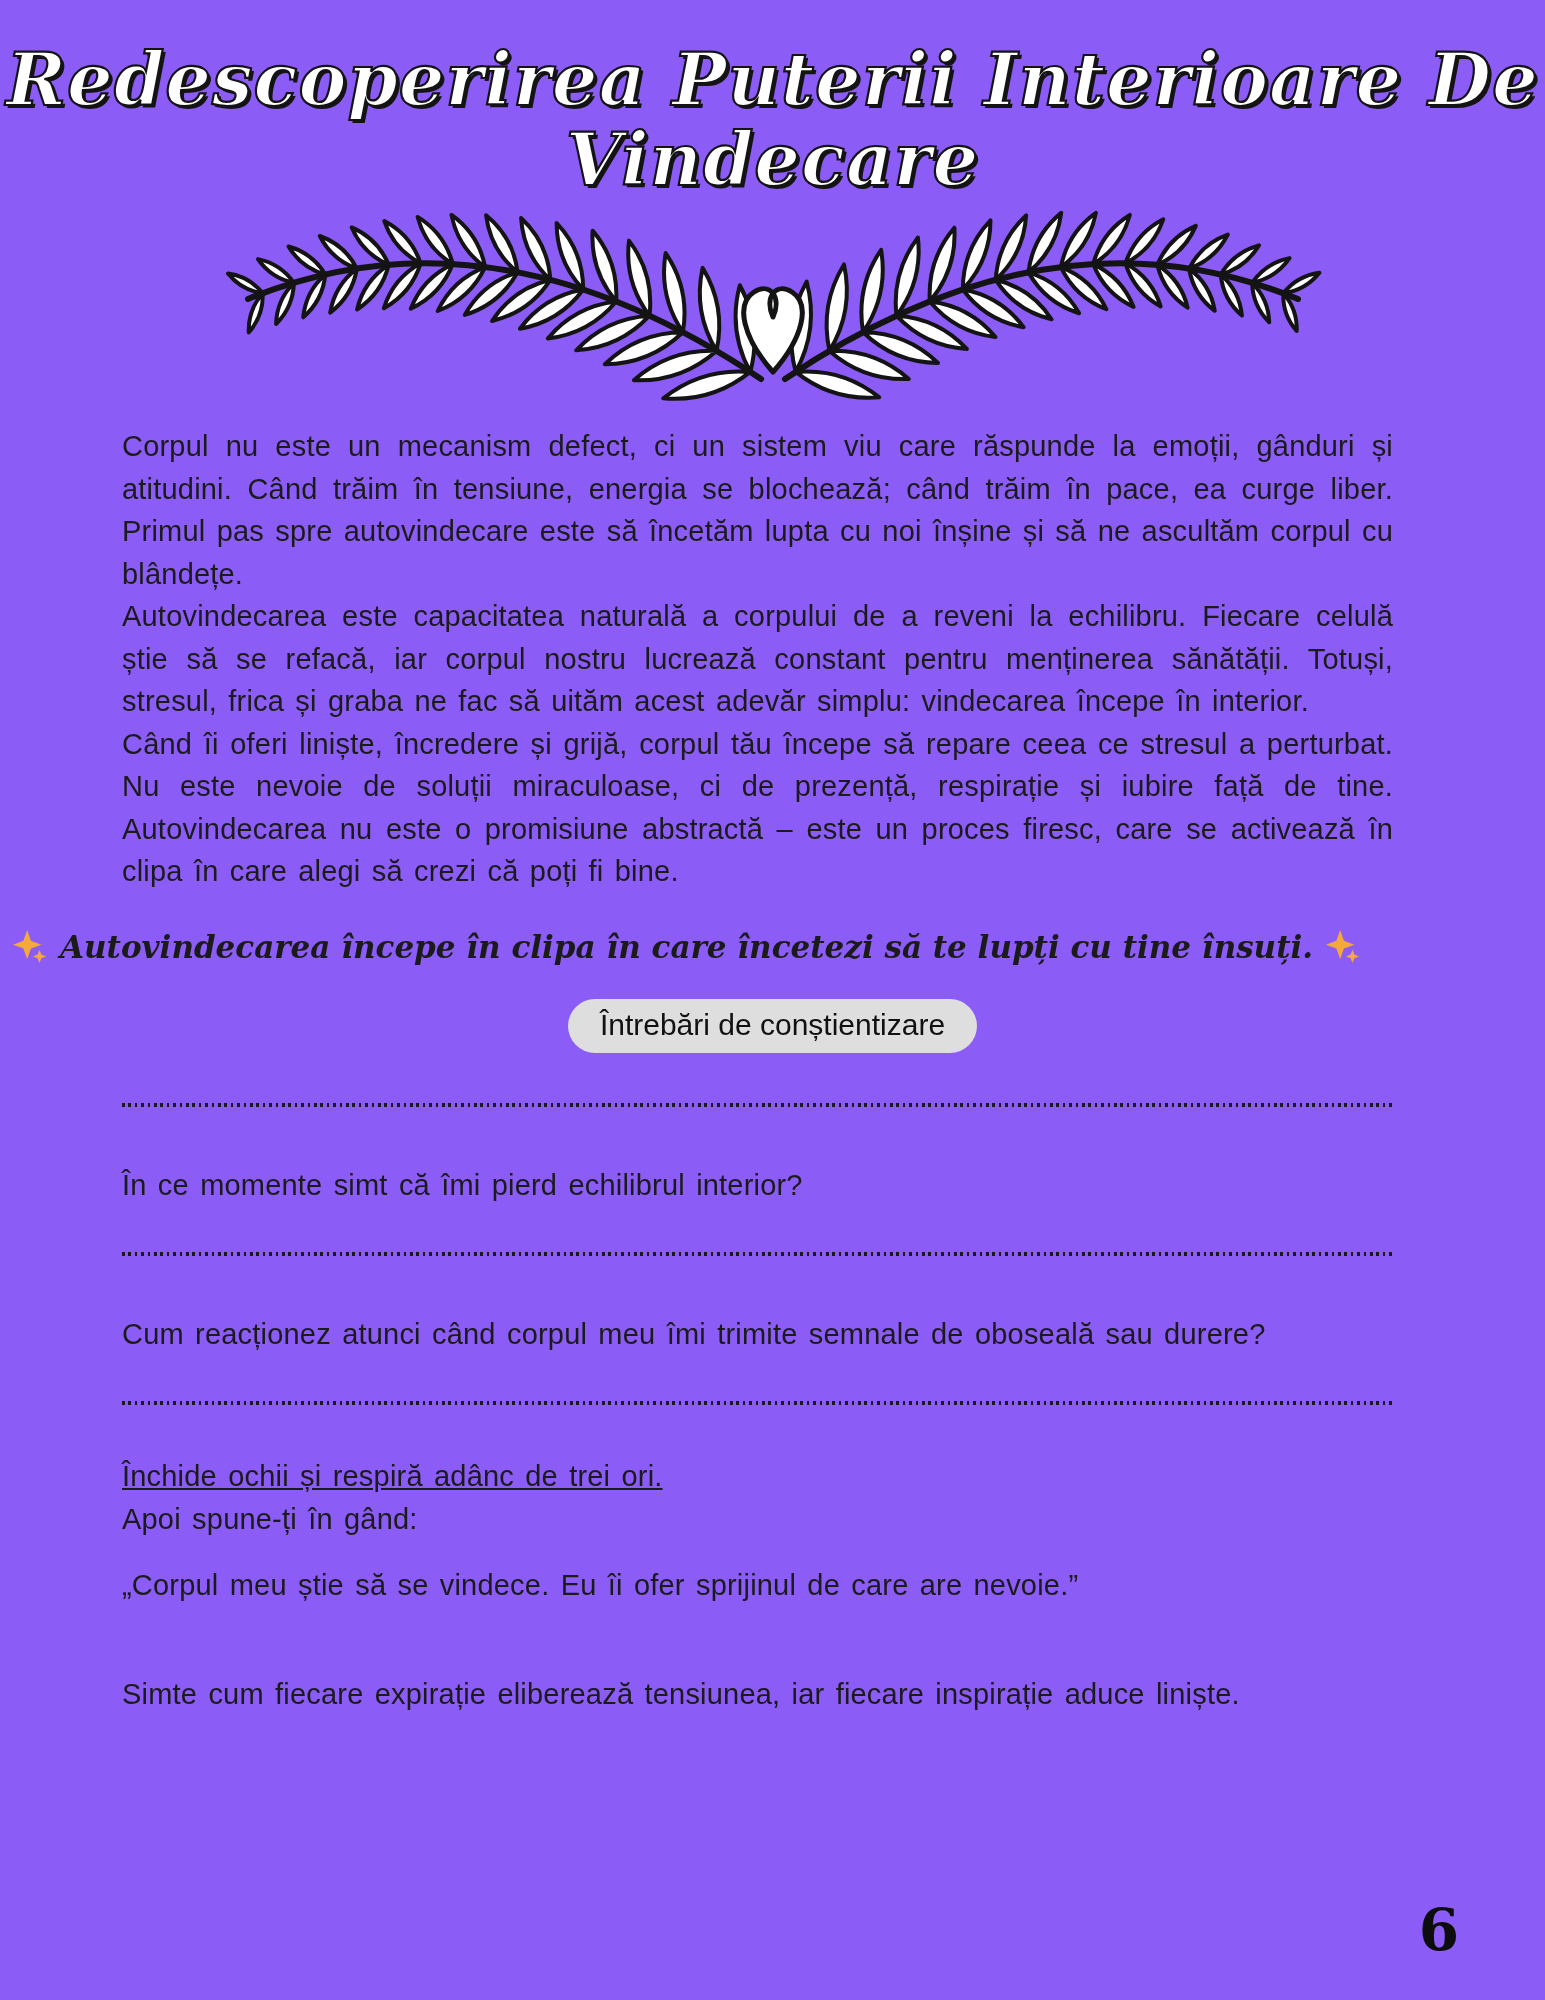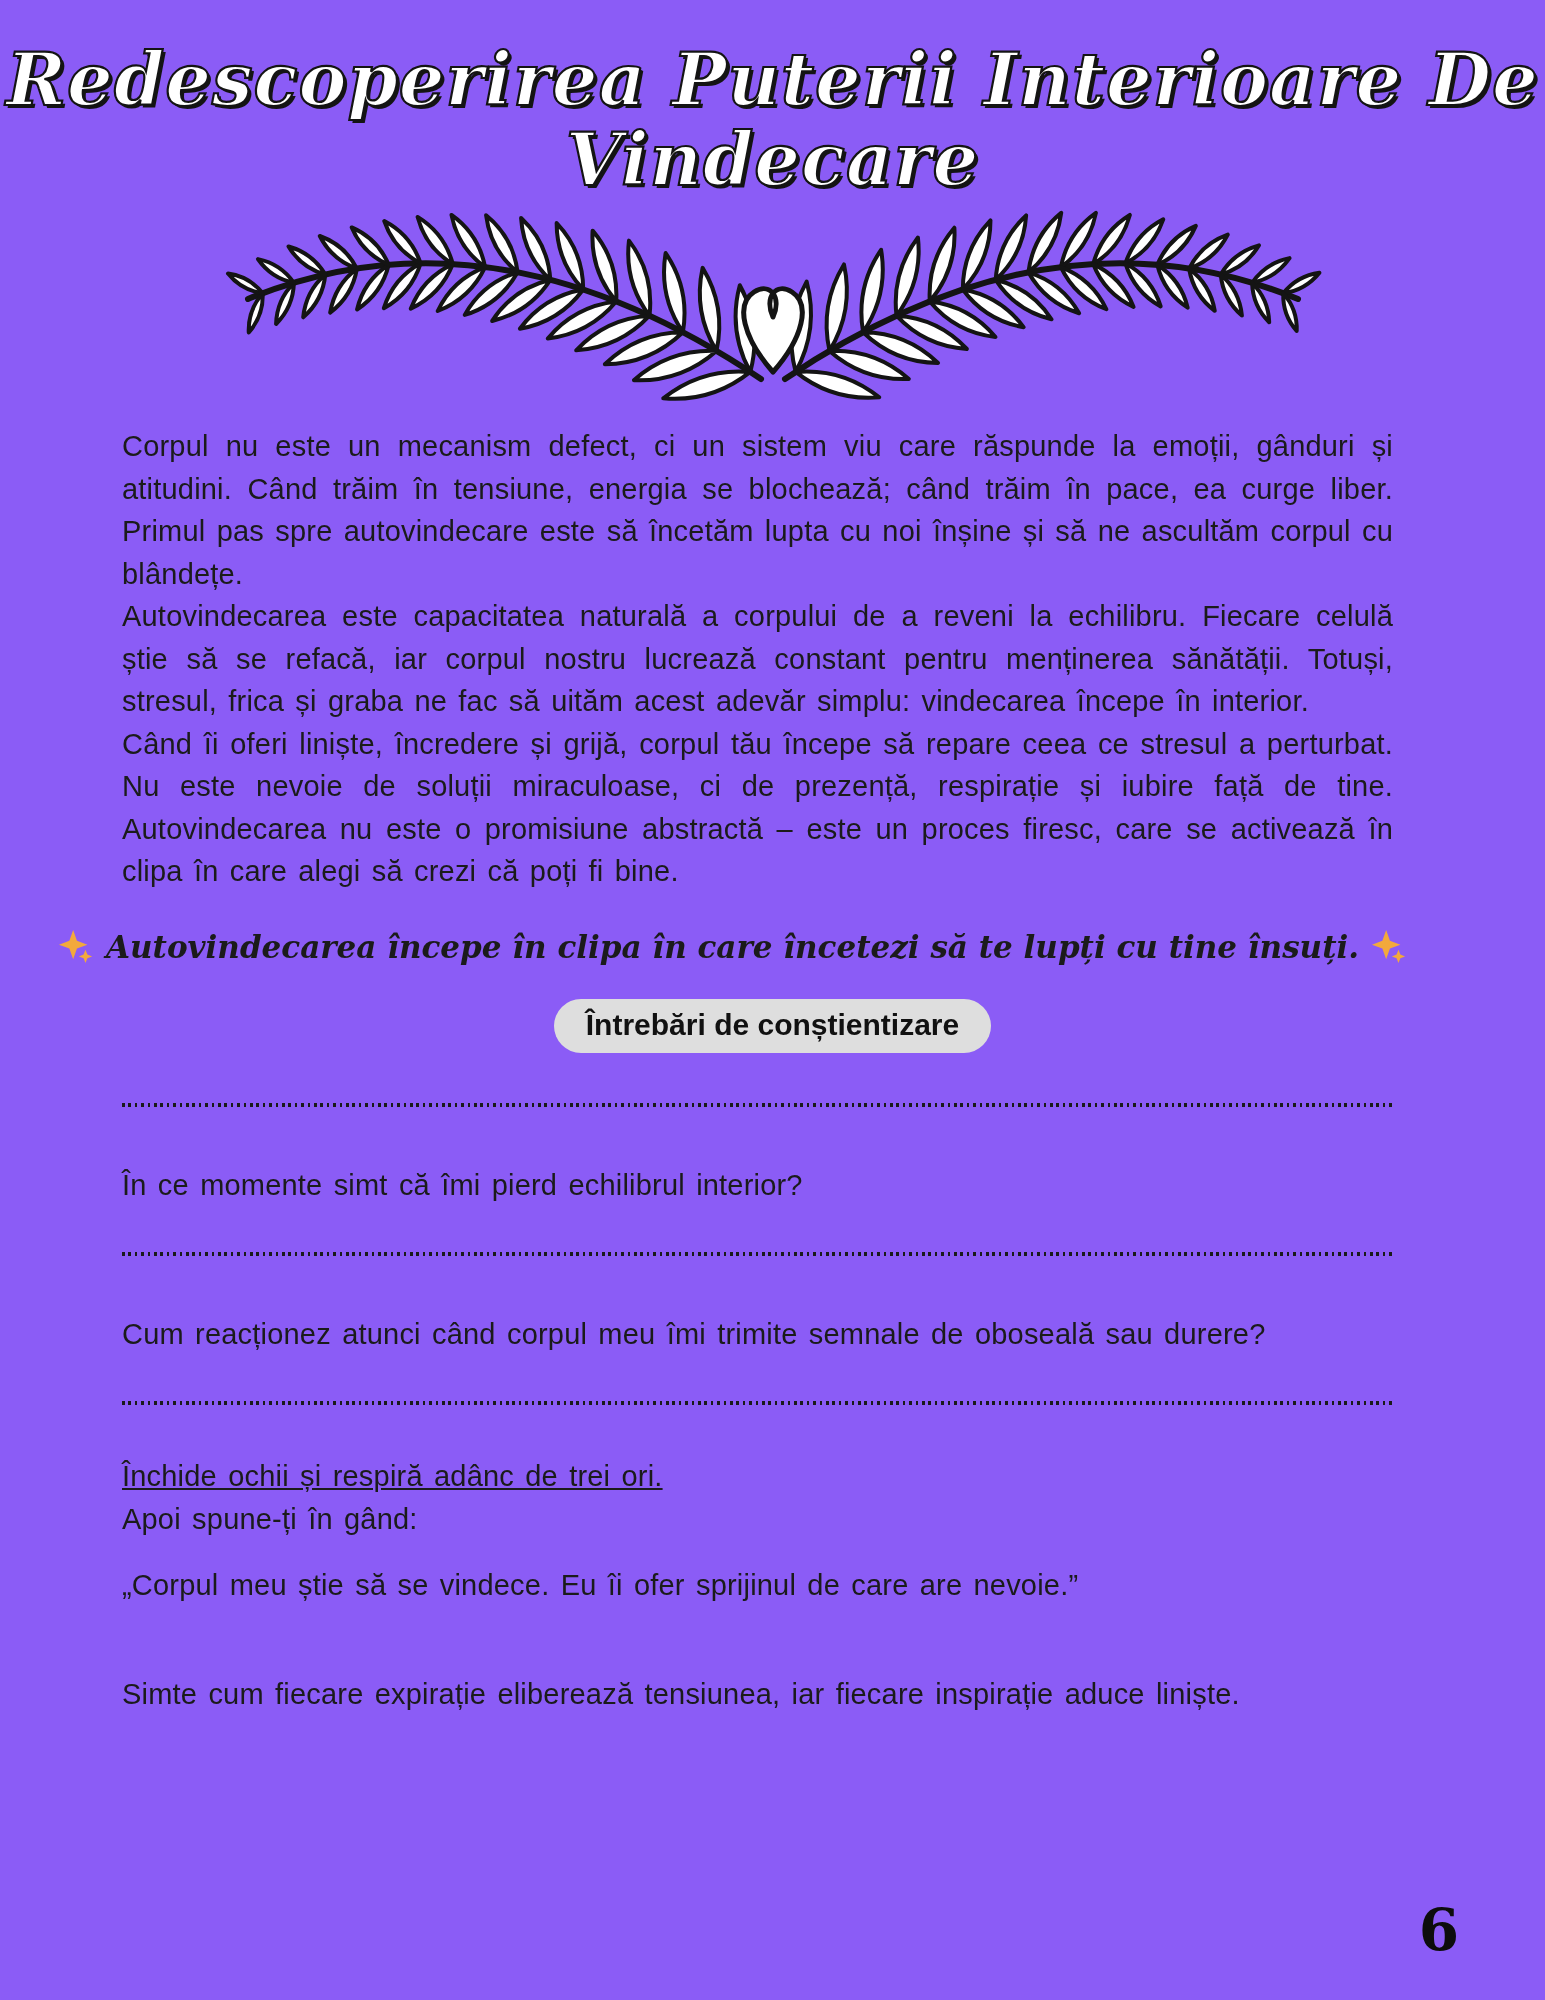--- a/index.html
+++ b/index.html
@@ -39,40 +39,39 @@
     font-size:29px;
     line-height:42.5px;
     letter-spacing:0.2px;
     word-spacing:3px;
     text-align:justify;
   }
   .intro p{margin:0;}
   
   .quote-row{
     margin-top:36px;
-    text-align:center;
     padding-right:80px;
     font-family:"DejaVu Serif",serif;
     font-style:italic;
     font-weight:700;
     font-size:31px;
     color:#1b1b1b;
     white-space:nowrap;
   }
   .sparkle{display:inline-block;vertical-align:-7px;margin:0 12px;}
   
   .badge-row{text-align:center;}
   .badge-row.q{margin-top:34px;}
   .badge-row.e{margin-top:26px;}
   .badge{
     display:inline-block;
     background:#dedede;
     border-radius:32px;
     padding:9px 32px 11px 32px;
-    font-weight:700;
+    font-weight:400;
     font-size:30px;
     color:#111111;
   }
   
   .content-col{margin:0 152px 0 122px;}
   .question{
     margin-top:56px;
     font-size:29px;
     letter-spacing:0.2px;
     word-spacing:3px;

